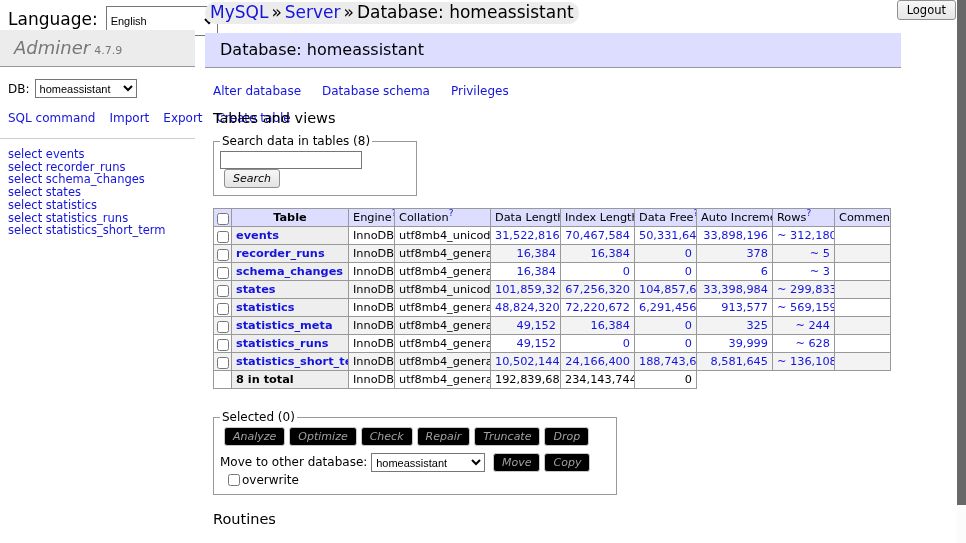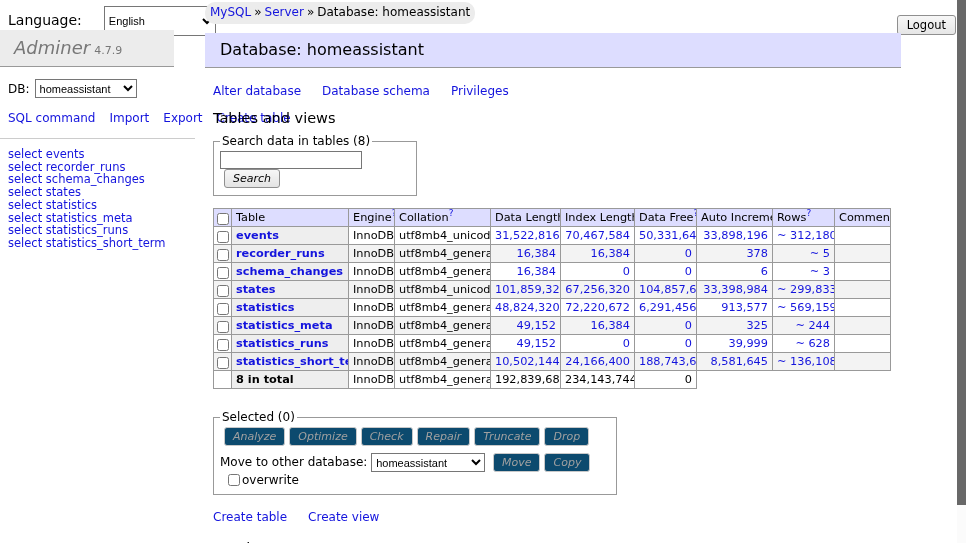--- a/index.html
+++ b/index.html
@@ -9,52 +9,52 @@
     font-family: "DejaVu Sans", sans-serif;
     font-size: 12px;
     background: #fff;
     color: #000;
     overflow: hidden;
   }
   a { color: #1414dd; text-decoration: none; cursor: pointer; }
 
   
   .lang-row { position: absolute; top: 6px; left: 8px; }
-  .lang-row label { font-size: 14px; margin-right: 22px; }
+  .lang-row label { font-size: 17px; margin-right: 8px; }
   .lang-row select { font-size: 11px; width: 112px; height: 30px; border: 1px solid #767676; background: #fff; }
   .logout-btn {
-    position: absolute; top: 15px; right: 10px;
+    position: absolute; top: 0; right: 10px;
     font-size: 11.5px; padding: 2px 9px;
     border: 1px solid #8f8f8f; border-radius: 3px;
     background: linear-gradient(#f7f7f7, #e6e6e6); color: #000; cursor: pointer;
     font-family: "DejaVu Sans", sans-serif;
   }
 
   
   .sb-title {
-    position: absolute; top: 30px; left: 0; width: 174px; height: 37px;
+    position: absolute; top: 30px; left: 0; width: 195px; height: 37px;
     background: #ececec; border-bottom: 1px solid #999;
     line-height: 36px; padding-left: 14px; color: #777;
   }
   .sb-title .app { font-style: italic; font-size: 18px; }
   .sb-title .ver { font-size: 11px; margin-left: 4px; }
   .sb-body { position: absolute; top: 68px; left: 0; width: 195px; }
   .db-row { padding: 11px 0 0 8px; }
   .db-row label { font-size: 12px; margin-right: 5px; }
   .db-row select { font-size: 11px; width: 102px; height: 19px; border: 1px solid #767676; background: #fff; }
   .sb-actions { padding: 12px 8px 12px 8px; border-bottom: 1px solid #ccc; line-height: 16px; font-size: 12px; }
   .sb-actions a { margin-right: 14px; white-space: nowrap; }
   .sb-tables { padding: 9px 8px 0 8px; }
   .sb-tables a { display: block; font-size: 11.5px; line-height: 12.7px; margin-bottom: 0; white-space: nowrap; }
 
   
   .main { position: absolute; left: 205px; top: 0; width: 700px; }
   .breadcrumb {
     position: absolute; top: 2px; left: 0; height: 22px; line-height: 21px;
-    background: #ececec; padding: 0 5px; font-size: 12px; white-space: nowrap; border-radius: 10px;
+    background: #ececec; padding: 0 5px; font-size: 17px; white-space: nowrap; border-radius: 10px;
   }
   .breadcrumb .sep { color: #000; margin: 0 3px; }
   .page-title {
     position: absolute; top: 33px; left: 0; width: 696px; height: 35px;
     background: #ddf; border-bottom: 1px solid #999;
     font-size: 16px; font-weight: normal; line-height: 34px; padding-left: 15px;
   }
   .content { position: absolute; top: 69px; left: 0; width: 696px; }
   .links-row { margin: 15px 0 0 8px; font-size: 12px; }
   .links-row a { margin-right: 21px; }
@@ -64,27 +64,27 @@
   fieldset { border: 1px solid #999; margin: 8px 0 0 8px; padding: 3px 6px 7px 6px; }
   legend { font-size: 12px; padding: 0 2px; }
   .search-fs { width: 204px; }
   .search-fs input[type=text] { width: 142px; height: 18px; border: 1px solid #767676; font-size: 11px; padding: 0 3px; vertical-align: middle; }
   .btn {
     font-size: 11px; padding: 2px 8px; margin-left: 4px;
     border: 1px solid #8f8f8f; border-radius: 3px;
     background: linear-gradient(#f7f7f7, #e3e3e3); color: #000; cursor: pointer;
     vertical-align: middle; font-family: "DejaVu Sans", sans-serif; font-style: italic;
   }
-  .btn.disabled { color: #a0a0a0; border-color: #c9c9c9; background: #0c4a6e; cursor: default; }
+  .btn.disabled { color: #a0a0a0; border-color: #c9c9c9; background: #000000; cursor: default; }
 
   
   table { border-collapse: collapse; margin: 12px 0 0 8px; table-layout: fixed; width: 677px; font-size: 11.3px; }
   th, td { border: 1px solid #999; padding: 2px 4px; height: 17px; overflow: hidden; white-space: nowrap; }
   thead th, thead td { background: #ddf; font-weight: normal; text-align: left; }
-  thead th.tcol { font-weight: normal; text-align: left; }
+  thead th.tcol { font-weight: bold; text-align: center; }
   tbody th.name { background: #eee; text-align: left; }
   tbody th.name a { font-weight: bold; }
   td.check { text-align: center; padding: 0; }
   td.check input { width: 12px; height: 12px; margin: 2px 0 0 0; vertical-align: middle; }
   .num { text-align: right; margin-top: 15px; }
   tr.even td { background: #f3f3f3; }
   sup.help { font-size: 9px; vertical-align: super; line-height: 0; }
   tr.total-row td, tr.total-row th { font-weight: normal; }
   tr.total-row th.name { font-weight: bold; }
   td.nob { border: none; background: #fff; }
@@ -118,21 +118,20 @@
   </div>
   <div class="sb-actions">
     <a href="#">SQL command</a><a href="#">Import</a><a href="#">Export</a><a href="#">Create table</a>
   </div>
   <div class="sb-tables">
     <a href="#">select events</a>
     <a href="#">select recorder_runs</a>
     <a href="#">select schema_changes</a>
     <a href="#">select states</a>
     <a href="#">select statistics</a>
-    <a href="#">select statistics_meta</a>
     <a href="#">select statistics_runs</a>
     <a href="#">select statistics_short_term</a>
   </div>
 </div>
 
 <div class="main">
   <div class="breadcrumb">
     <a href="#">MySQL</a><span class="sep">»</span><a href="#">Server</a><span class="sep">»</span><span>Database: homeassistant</span>
   </div>
 
@@ -295,23 +294,20 @@
       <div>
         <button class="btn disabled" disabled="">Analyze</button><button class="btn disabled" disabled="">Optimize</button><button class="btn disabled" disabled="">Check</button><button class="btn disabled" disabled="">Repair</button><button class="btn disabled" disabled="">Truncate</button><button class="btn disabled" disabled="">Drop</button>
       </div>
       <div class="row2">
         <span>Move to other database:</span>
         <select><option>homeassistant</option></select>
         <button class="btn disabled" disabled="">Move</button><button class="btn disabled" disabled="">Copy</button><input type="checkbox" style=""><span class="ow-label">overwrite</span>
       </div>
     </fieldset>
 
-    <p class="links-row">
-      <a href="#">Create table</a><a href="#">Create view</a>
-    </p>
 
     <h3 style="margin-top:16px">Routines</h3>
 
   </div>
 </div>
 
 <div class="scrollbar">
   <div class="thumb"></div>
 </div>
 

